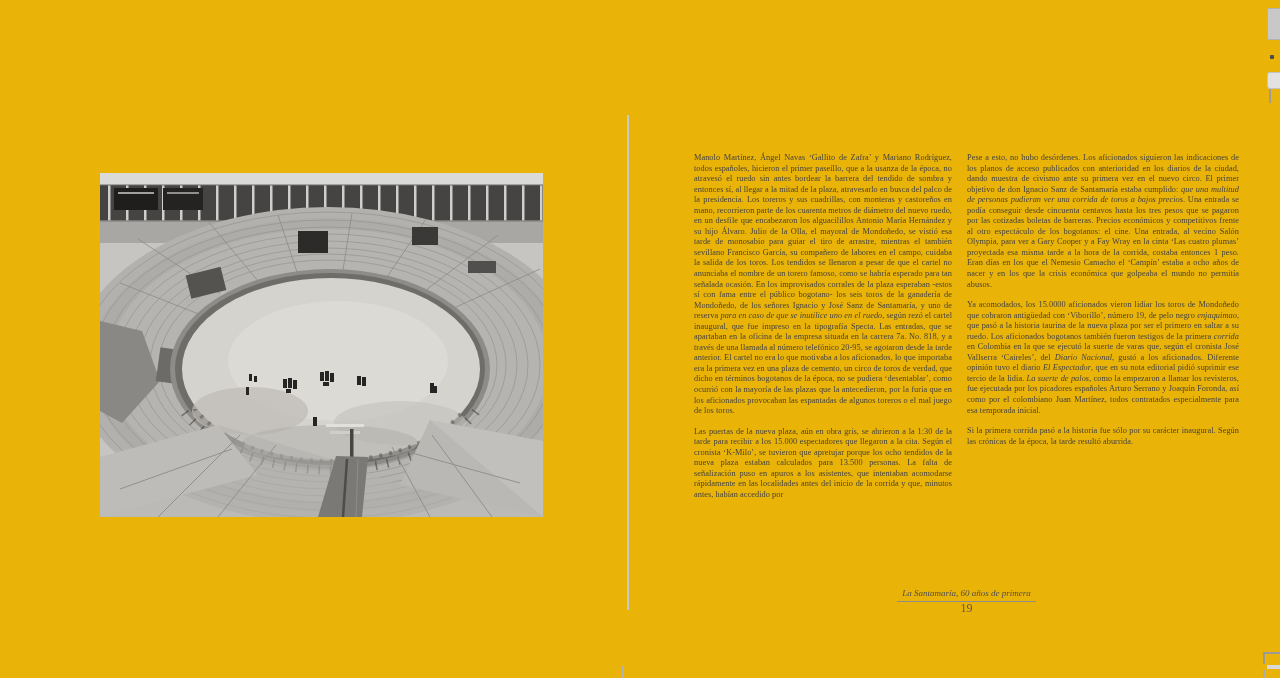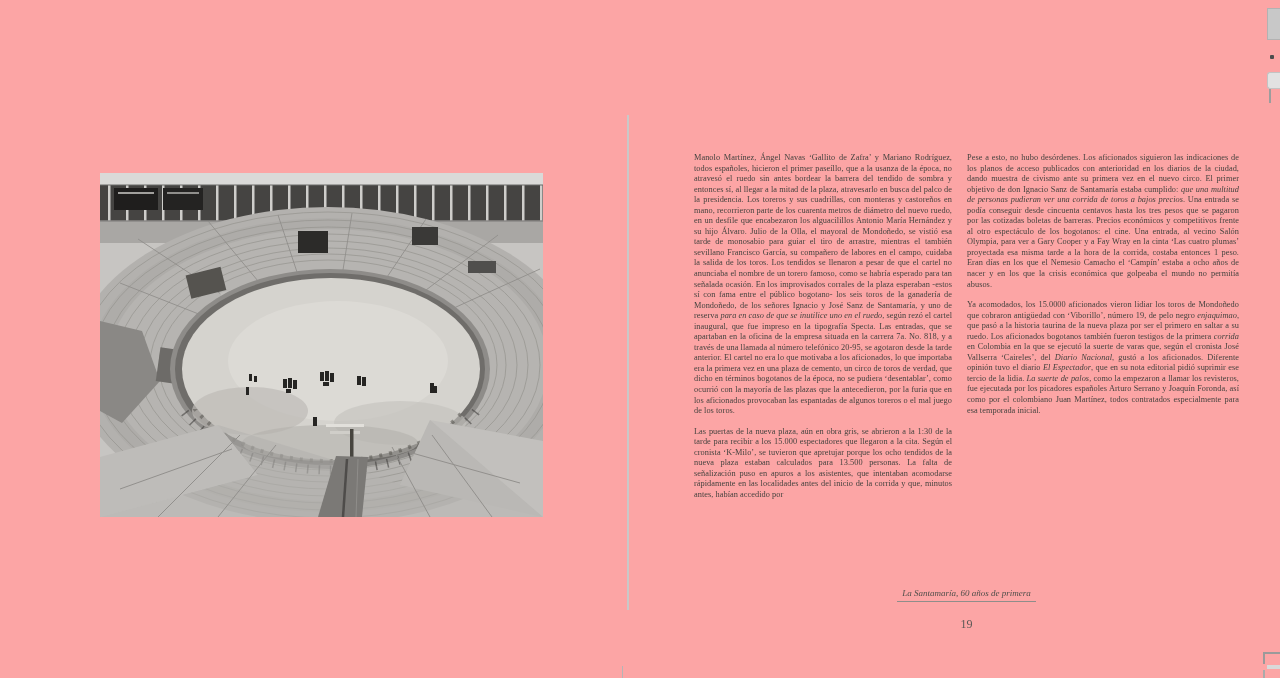--- a/index.html
+++ b/index.html
@@ -1,39 +1,39 @@
 <!DOCTYPE html>
 <html><head>
 <meta charset="utf-8">
 <style>
   html,body{margin:0;padding:0;background:#ffffff;}
   body{width:1280px;height:678px;overflow:hidden;position:relative;
        font-family:"Liberation Serif","DejaVu Serif",serif;}
-  .stage{position:absolute;inset:0;background:#fca5a5;}
+  .stage{position:absolute;inset:0;background:#eab308;}
 
   
   .photo{position:absolute;left:100px;top:173px;width:443px;height:344px;margin:0;}
   .photo svg{display:block;width:443px;height:344px;}
 
   
   .divider{position:absolute;left:627px;top:115px;width:1.5px;height:495px;background:#c9c9c9;}
 
   
   .col{position:absolute;top:153px;font-size:8.3px;line-height:10.55px;color:#45433f;
        text-align:justify;letter-spacing:0.05px;}
   .col-1{left:694px;width:258px;}
   .col-2{left:967px;width:272px;}
   .para{margin:0 0 10px 0;}
   .para em{}
 
   
   .footer{position:absolute;left:694px;top:582px;width:545px;text-align:center;}
   .footer-inner{display:inline-block;padding:0 5px 1px 5px;border-bottom:1.5px solid #8f8d8a;}
   .footer-title{font-style:italic;font-size:9px;color:#504e4a;line-height:11px;}
-  .footer-number{font-size:12px;color:#5a5855;margin-top:18px;line-height:9px;}
+  .footer-number{font-size:12px;color:#5a5855;margin-top:2px;line-height:9px;}
 
   
   .scrollbar-thumb{position:absolute;right:0;top:8px;width:13px;height:32px;
         background:#c8c8c8;border:1px solid #b2b2b2;border-right:none;box-sizing:border-box;}
   .scroll-dot{position:absolute;left:1270px;top:55px;width:4px;height:4px;background:#4c4c4c;border-radius:1px;}
   .mini-widget{position:absolute;left:1267px;top:72px;width:13px;height:17px;background:#e2e2e2;
         border:1px solid #c3c3c3;border-right:none;border-radius:3px 0 0 3px;box-sizing:border-box;}
   .mini-line{position:absolute;left:1269px;top:89px;width:2px;height:14px;background:#9d9d9d;}
   .corner-bracket{position:absolute;left:1263px;top:652px;width:17px;height:26px;}
   .corner-bracket .h{position:absolute;left:0;top:0;width:17px;height:1.5px;background:#9a9a9a;}
@@ -168,20 +168,21 @@
   <div class="divider"></div>
 
   <div>
     <div class="col col-1">
         <p class="para"><span>Manolo Martínez, Ángel Navas ‘Gallito de Zafra’ y Mariano Rodríguez, todos españoles, hicieron el primer paseíllo, que a la usanza de la época, no atravesó el ruedo sin antes bordear la barrera del tendido de sombra y entonces sí, al llegar a la mitad de la plaza, atravesarlo en busca del palco de la presidencia. Los toreros y sus cuadrillas, con monteras y castoreños en mano, recorrieron parte de los cuarenta metros de diámetro del nuevo ruedo, en un desfile que encabezaron los alguacilillos Antonio María Hernández y su hijo Álvaro. Julio de la Olla, el mayoral de Mondoñedo, se vistió esa tarde de monosabio para guiar el tiro de arrastre, mientras el también sevillano Francisco García, su compañero de labores en el campo, cuidaba la salida de los toros. Los tendidos se llenaron a pesar de que el cartel no anunciaba el nombre de un torero famoso, como se habría esperado para tan señalada ocasión. En los improvisados corrales de la plaza esperaban -estos sí con fama entre el público bogotano- los seis toros de la ganadería de Mondoñedo, de los señores Ignacio y José Sanz de Santamaría, y uno de reserva </span><em>para en caso de que se inutilice uno en el ruedo</em><span>, según rezó el cartel inaugural, que fue impreso en la tipografía Specta. Las entradas, que se apartaban en la oficina de la empresa situada en la carrera 7a. No. 818, y a través de una llamada al número telefónico 20-95, se agotaron desde la tarde anterior. El cartel no era lo que motivaba a los aficionados, lo que importaba era la primera vez en una plaza de cemento, un circo de toros de verdad, que dicho en términos bogotanos de la época, no se pudiera ‘desentablar’, como ocurrió con la mayoría de las plazas que la antecedieron, por la furia que en los aficionados provocaban las espantadas de algunos toreros o el mal juego de los toros.</span></p>
         <p class="para"><span>Las puertas de la nueva plaza, aún en obra gris, se abrieron a la 1:30 de la tarde para recibir a los 15.000 espectadores que llegaron a la cita. Según el cronista ‘K-Milo’, se tuvieron que apretujar porque los ocho tendidos de la nueva plaza estaban calculados para 13.500 personas. La falta de señalización puso en apuros a los asistentes, que intentaban acomodarse rápidamente en las localidades antes del inicio de la corrida y que, minutos antes, habían accedido por</span></p>
       </div>
     <div class="col col-2">
         <p class="para"><span>Pese a esto, no hubo desórdenes. Los aficionados siguieron las indicaciones de los planos de acceso publicados con anterioridad en los diarios de la ciudad, dando muestra de civismo ante su primera vez en el nuevo circo. El primer objetivo de don Ignacio Sanz de Santamaría estaba cumplido: </span><em>que una multitud de personas pudieran ver una corrida de toros a bajos precios</em><span>. Una entrada se podía conseguir desde cincuenta centavos hasta los tres pesos que se pagaron por las cotizadas boletas de barreras. Precios económicos y competitivos frente al otro espectáculo de los bogotanos: el cine. Una entrada, al vecino Salón Olympia, para ver a Gary Cooper y a Fay Wray en la cinta ‘Las cuatro plumas’ proyectada esa misma tarde a la hora de la corrida, costaba entonces 1 peso. Eran días en los que el Nemesio Camacho el ‘Campín’ estaba a ocho años de nacer y en los que la crisis económica que golpeaba el mundo no permitía abusos.</span></p>
         <p class="para"><span>Ya acomodados, los 15.0000 aficionados vieron lidiar los toros de Mondoñedo que cobraron antigüedad con ‘Viborillo’, número 19, de pelo negro </span><em>enjaquimao</em><span>, que pasó a la historia taurina de la nueva plaza por ser el primero en saltar a su ruedo. Los aficionados bogotanos también fueron testigos de la primera </span><em>corrida</em><span> en Colombia en la que se ejecutó la suerte de varas que, según el cronista José Vallserra ‘Caireles’, del </span><em>Diario Nacional</em><span>, gustó a los aficionados. Diferente opinión tuvo el diario </span><em>El Espectador</em><span>, que en su nota editorial pidió suprimir ese tercio de la lidia. </span><em>La suerte de palos</em><span>, como la empezaron a llamar los revisteros, fue ejecutada por los picadores españoles Arturo Serrano y Joaquín Foronda, así como por el colombiano Juan Martínez, todos contratados especialmente para esa temporada inicial.</span></p>
+        <p class="para"><span>Si la primera corrida pasó a la historia fue sólo por su carácter inaugural. Según las crónicas de la época, la tarde resultó aburrida.</span></p>
       </div>
 
     <div class="footer">
       <span class="footer-inner">
         <span class="footer-title">La Santamaría, 60 años de primera</span>
       </span>
       <div class="footer-number">19</div>
     </div>
   </div>
 

